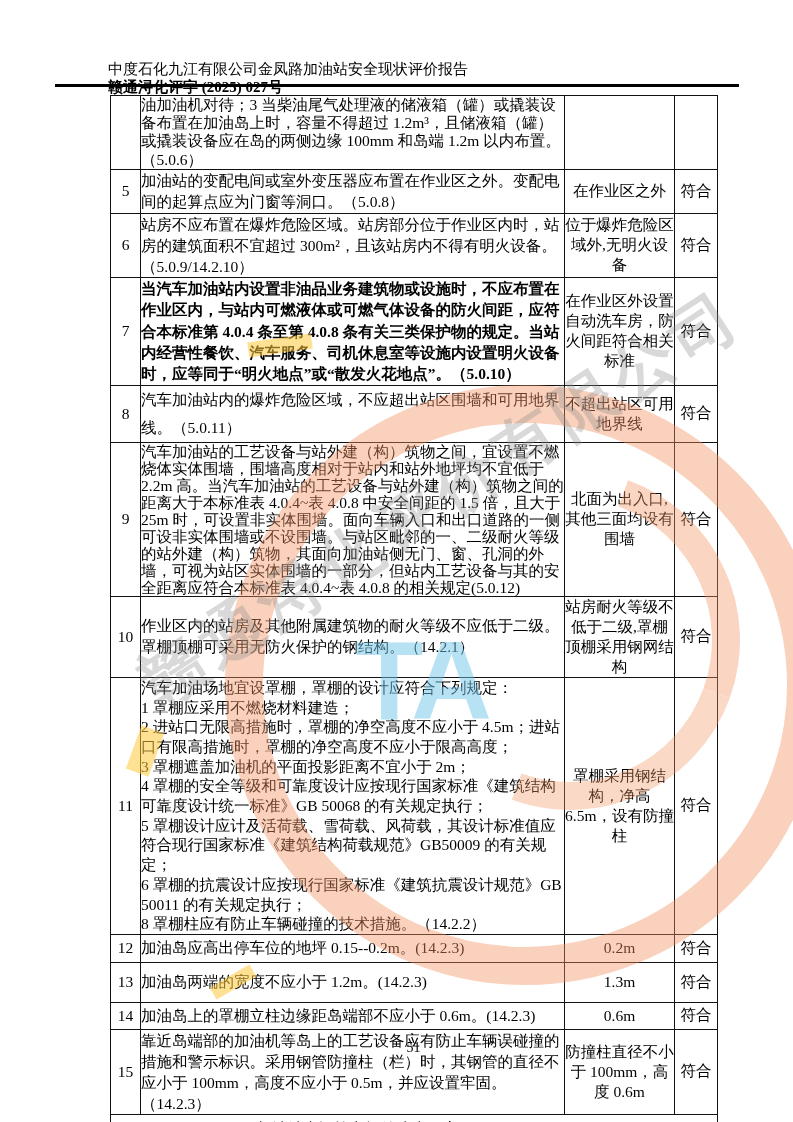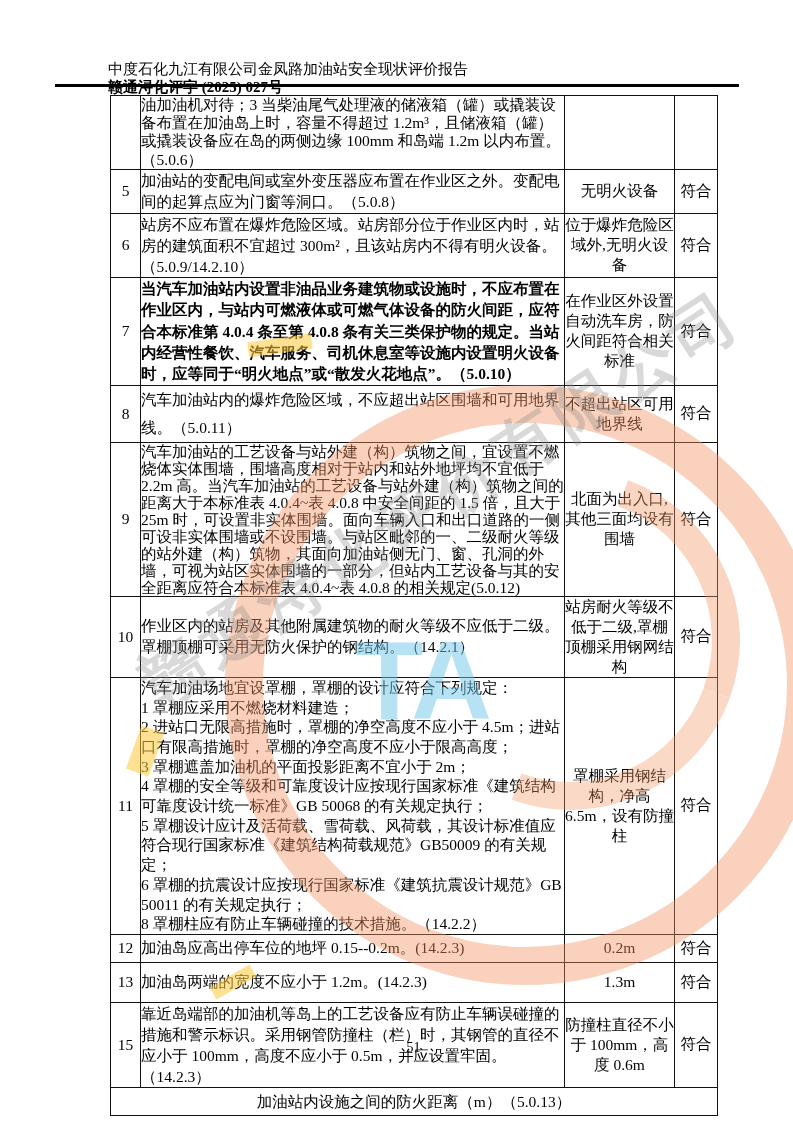--- a/index.html
+++ b/index.html
@@ -90,21 +90,21 @@
     <tbody id="tbody">
         <tr style="height: 73px;">
           <td class="c-no"></td>
           <td class="c-content" style="line-height: 18.2px;">油加油机对待；3 当柴油尾气处理液的储液箱（罐）或撬装设备布置在加油岛上时，容量不得超过 1.2m³，且储液箱（罐）或撬装设备应在岛的两侧边缘 100mm 和岛端 1.2m 以内布置。（5.0.6）</td>
           <td class="c-status"></td>
           <td class="c-result"></td>
         </tr>
         <tr style="height: 44px;">
           <td class="c-no">5</td>
           <td class="c-content" style="line-height: 21px;">加油站的变配电间或室外变压器应布置在作业区之外。变配电间的起算点应为门窗等洞口。（5.0.8）</td>
-          <td class="c-status">无明火设备</td>
+          <td class="c-status">在作业区之外</td>
           <td class="c-result">符合</td>
         </tr>
         <tr style="height: 46px;">
           <td class="c-no">6</td>
           <td class="c-content" style="line-height: 21px;">站房不应布置在爆炸危险区域。站房部分位于作业区内时，站房的建筑面积不宜超过 300m²，且该站房内不得有明火设备。（5.0.9/14.2.10）</td>
           <td class="c-status">位于爆炸危险区域外,无明火设备</td>
           <td class="c-result">符合</td>
         </tr>
         <tr style="height: 107px;">
           <td class="c-no">7</td>
@@ -148,20 +148,26 @@
           <td class="c-content" style="line-height: 26px;">加油岛应高出停车位的地坪 0.15--0.2m。(14.2.3)</td>
           <td class="c-status">0.2m</td>
           <td class="c-result">符合</td>
         </tr>
         <tr style="height: 40px;">
           <td class="c-no">13</td>
           <td class="c-content" style="line-height: 26px;">加油岛两端的宽度不应小于 1.2m。(14.2.3)</td>
           <td class="c-status">1.3m</td>
           <td class="c-result">符合</td>
         </tr>
+        <tr style="height: 27px;">
+          <td class="c-no">14</td>
+          <td class="c-content" style="line-height: 26px;">加油岛上的罩棚立柱边缘距岛端部不应小于 0.6m。(14.2.3)</td>
+          <td class="c-status">0.6m</td>
+          <td class="c-result">符合</td>
+        </tr>
         <tr style="height: 66px;">
           <td class="c-no">15</td>
           <td class="c-content" style="line-height: 21px;">靠近岛端部的加油机等岛上的工艺设备应有防止车辆误碰撞的措施和警示标识。采用钢管防撞柱（栏）时，其钢管的直径不应小于 100mm，高度不应小于 0.5m，并应设置牢固。（14.2.3）</td>
           <td class="c-status">防撞柱直径不小于 100mm，高度 0.6m</td>
           <td class="c-result">符合</td>
         </tr>
         <tr>
           <td colspan="4" class="c-merged">加油站内设施之间的防火距离（m）（5.0.13）</td>
         </tr>
       </tbody>

